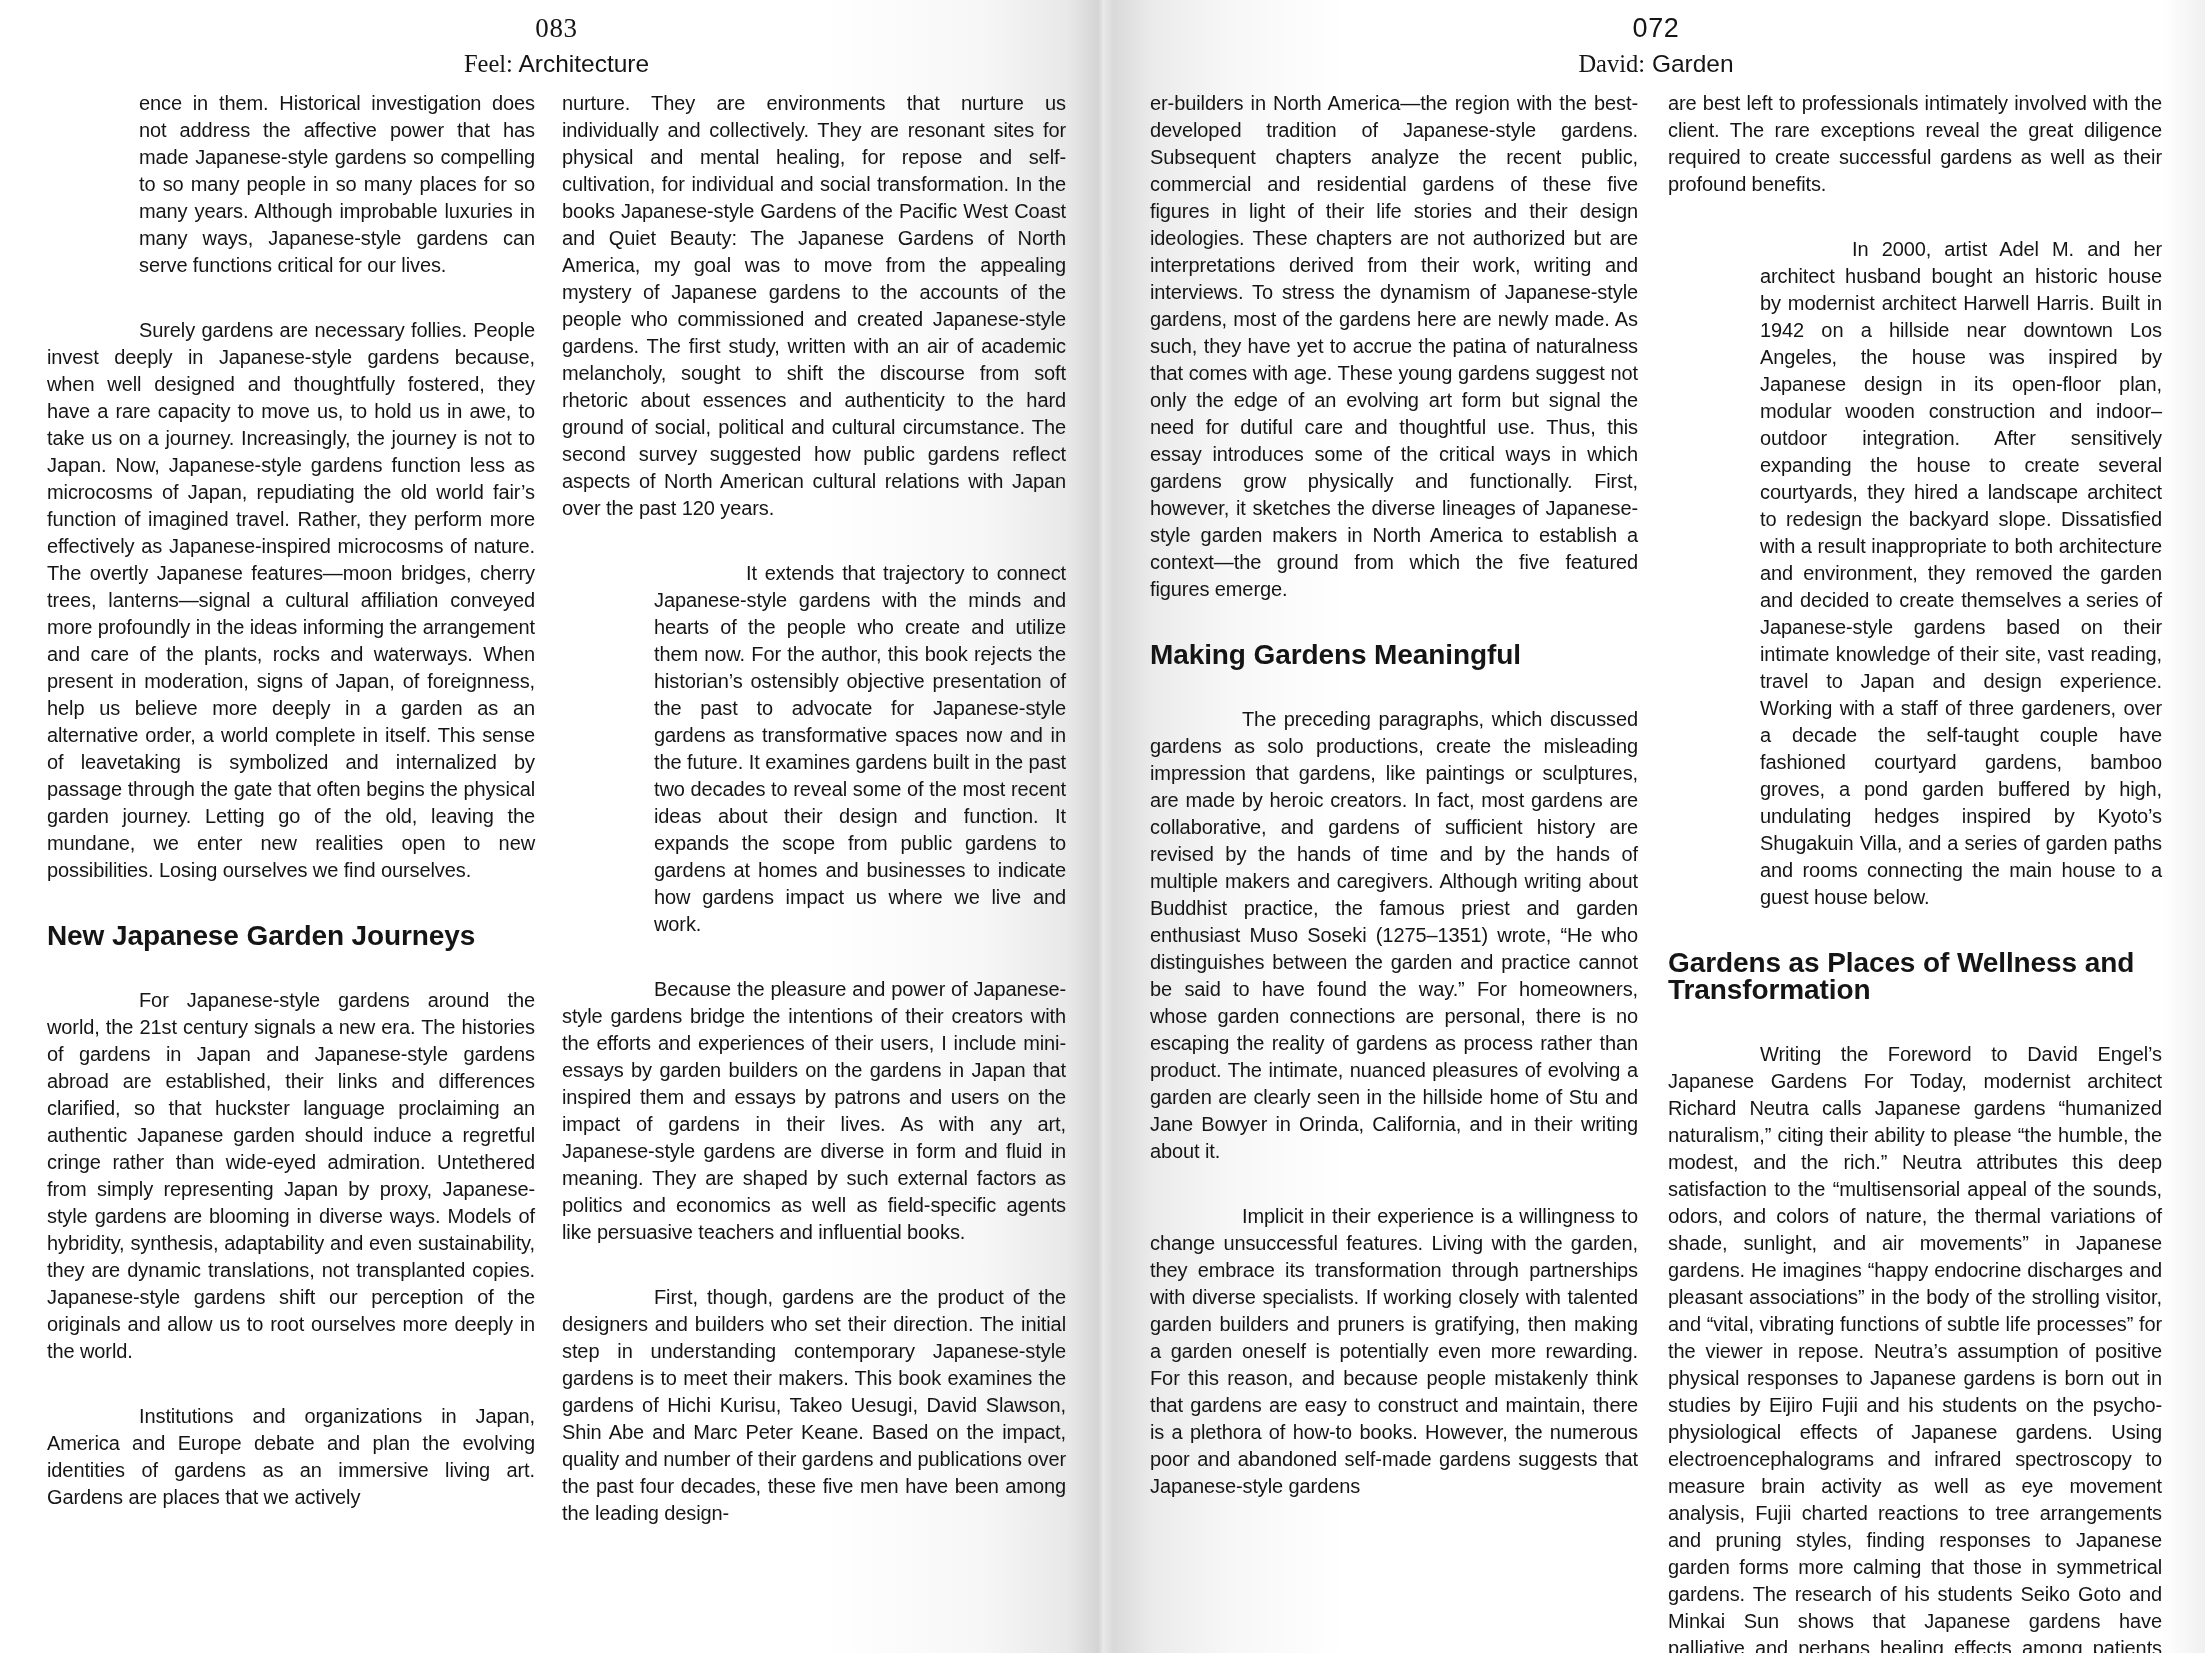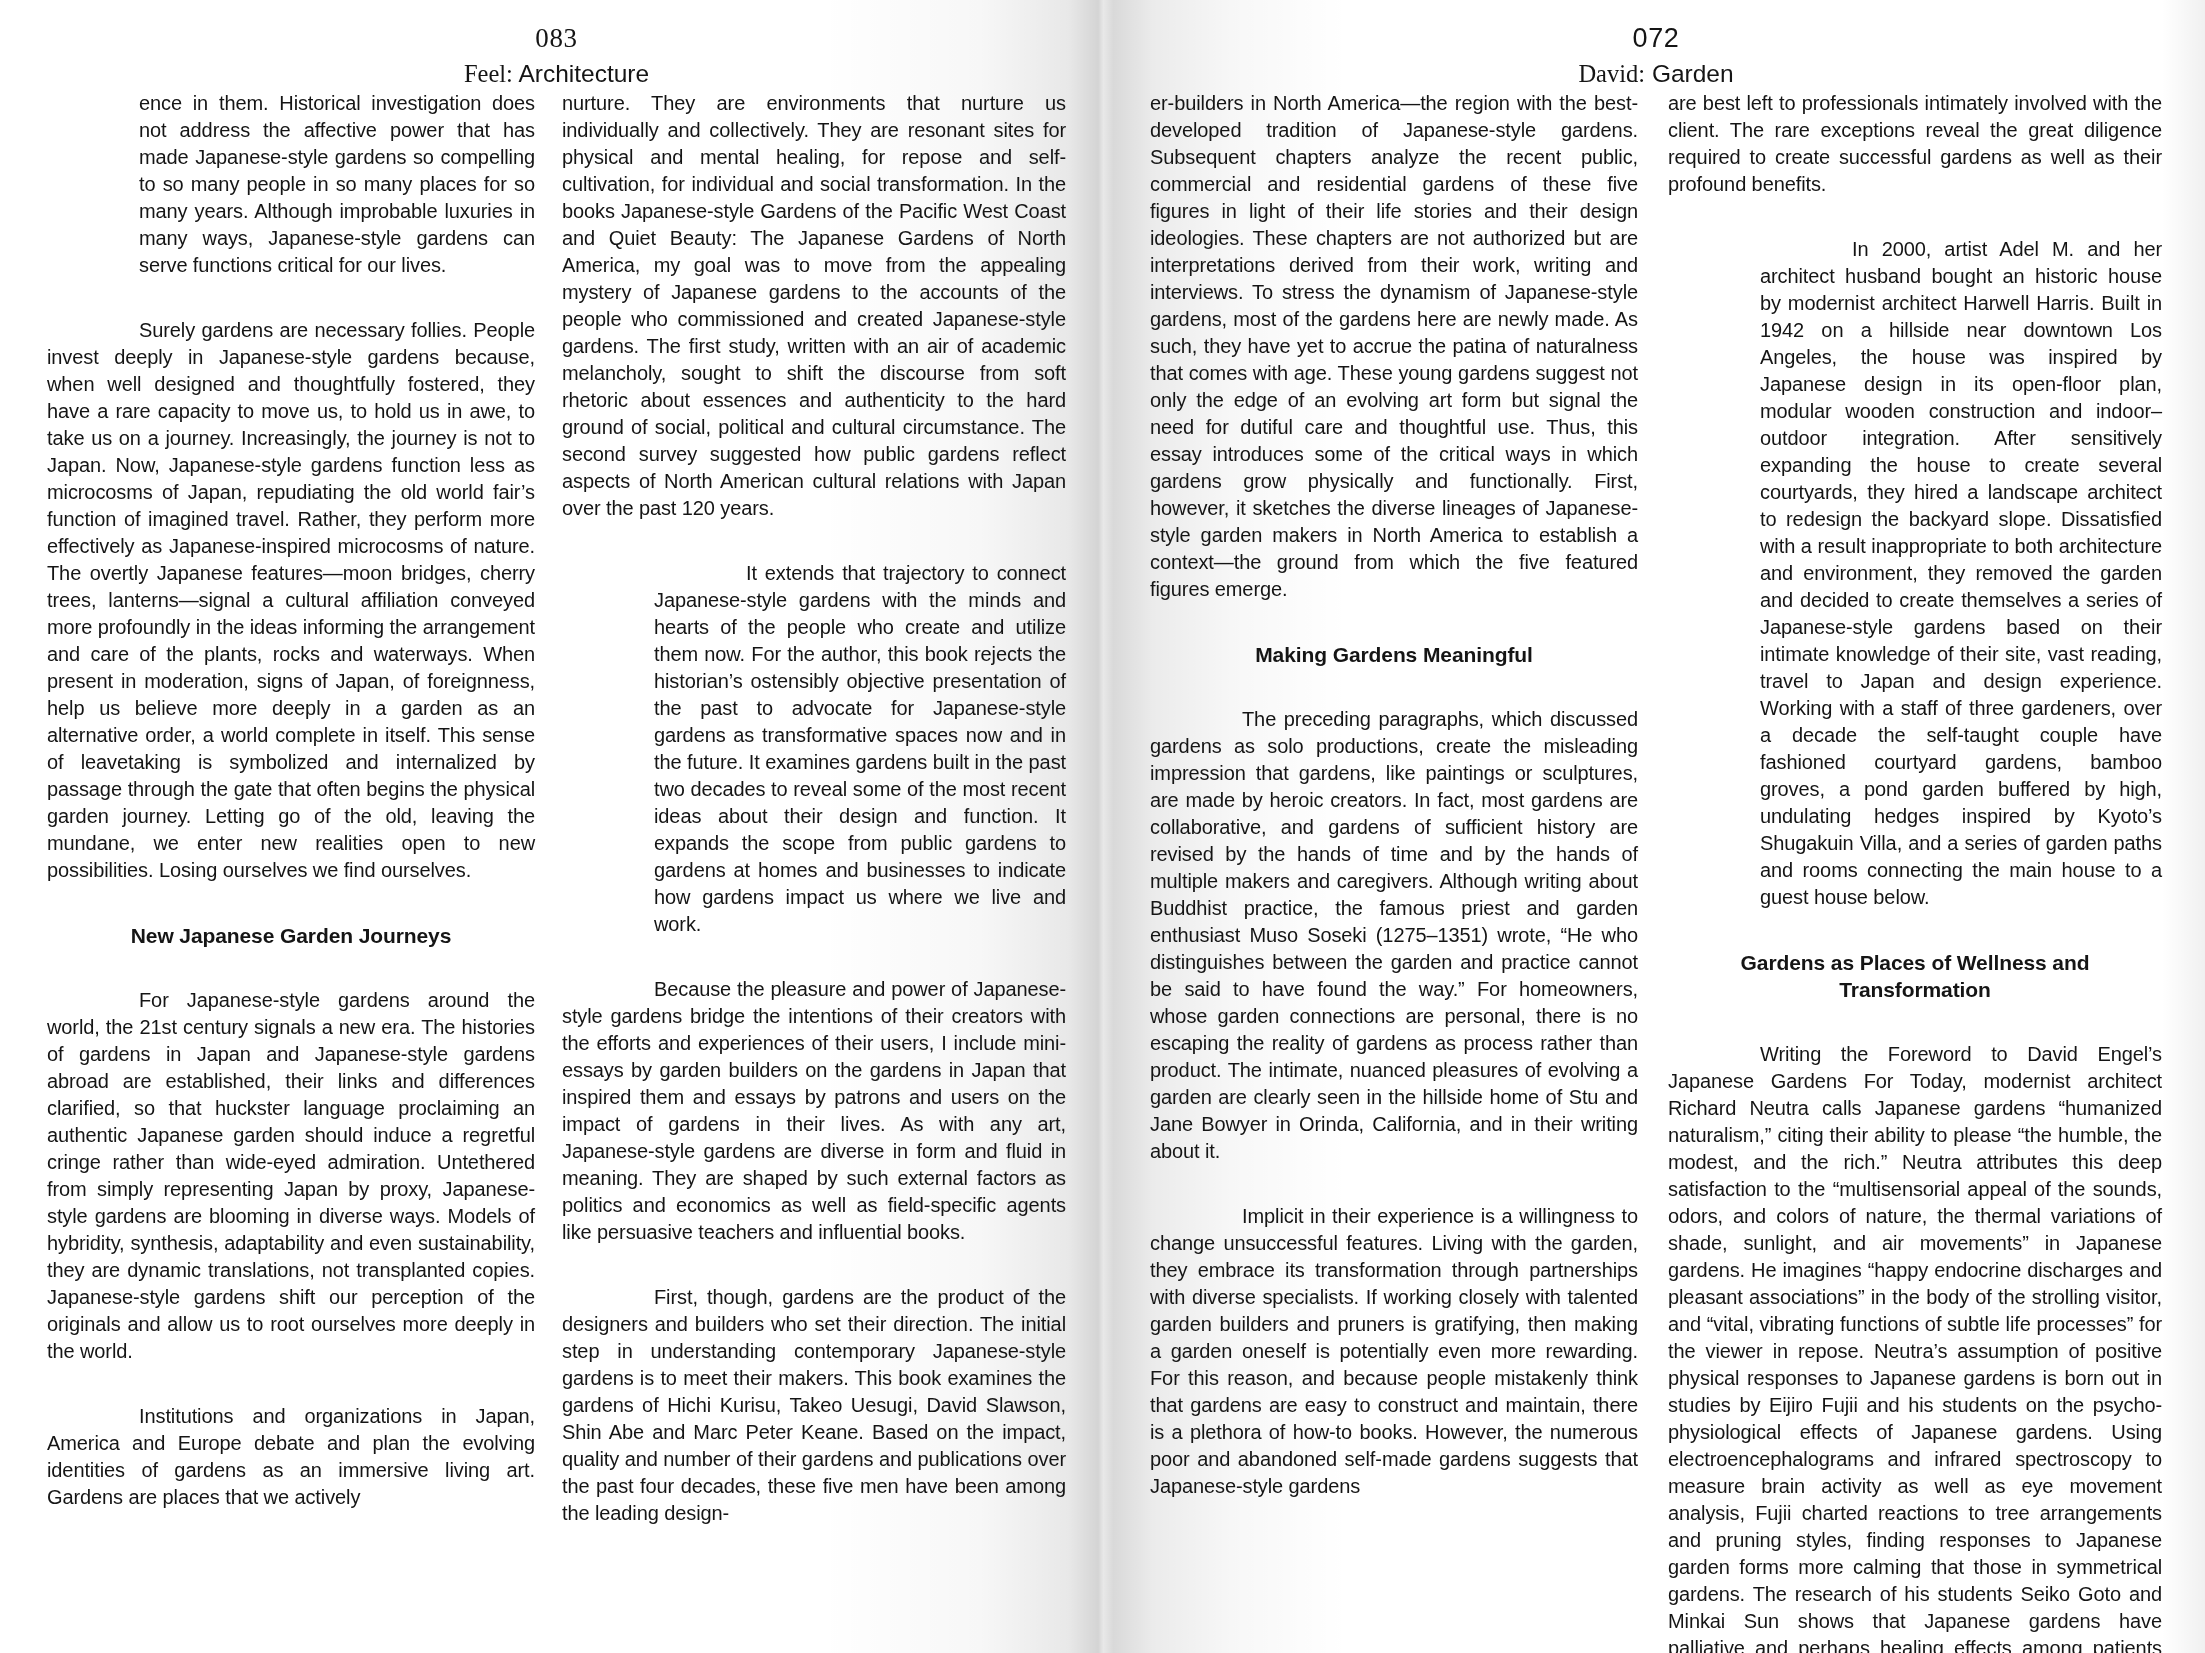--- a/index.html
+++ b/index.html
@@ -26,21 +26,21 @@
       rgba(0,0,0,0.08) 63%,
       rgba(0,0,0,0.03) 78%,
       rgba(0,0,0,0)    100%);
   }
   .edge-right {
     position:absolute; right:0; top:0; width:43px; height:1654px;
     pointer-events:none;
     background:linear-gradient(to right, rgba(0,0,0,0), rgba(0,0,0,0.06));
   }
   
-  .page-header { position:absolute; top:24px; text-align:center; }
+  .page-header { position:absolute; top:14px; text-align:center; }
   #header-left  { left:47px;   width:1019px; }
   #header-right { left:1150px; width:1012px; }
   .page-number { font-size:27px; line-height:29px; letter-spacing:0.6px; }
   #header-left .page-number { font-family:"Liberation Serif", serif; }
   #header-right .page-number { font-family:"Liberation Sans", sans-serif; }
   .running-title { font-size:24.5px; line-height:27px; margin-top:7.4px; }
   .rt-serif { font-family:"Liberation Serif", serif; }
   .rt-sans  { font-family:"Liberation Sans", sans-serif;margin-top:39px; }
   
   .col {
@@ -48,21 +48,21 @@
     font-size:20px; line-height:27px;
     letter-spacing:-0.1px;
     text-align:justify;
   }
   #col-0-0 { left:47px;   width:488px; }
   #col-0-1 { left:562px;  width:504px; }
   #col-1-0 { left:1150px; width:488px; }
   #col-1-1 { left:1668px; width:494px; }
   .col p + p, .col p + h3, .col h3 + p { margin-top:38px; }
   .col h3.heading {
-    font-size:21px; font-weight:bold; text-align:center;
+    font-size:28px; font-weight:bold; text-align:left;
     letter-spacing:-0.1px; line-height:27px;
   }
   .col p.indent { text-indent:92px; }
   .col p.inset  { margin-left:92px; }
 </style>
 </head>
 <body>
 
 <div id="spread">
 

